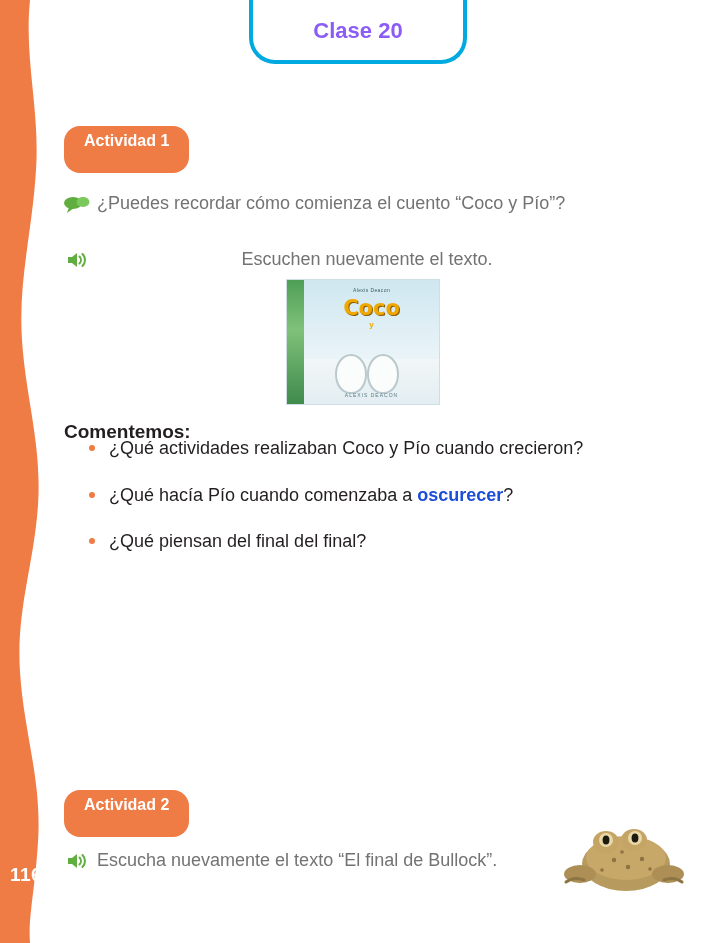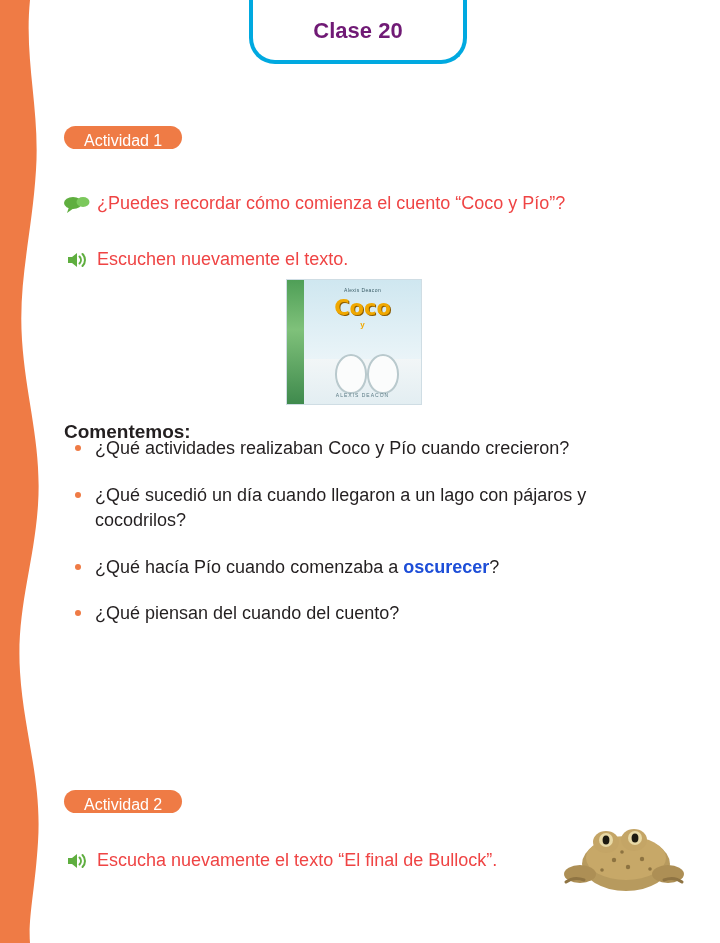--- a/index.html
+++ b/index.html
@@ -29,21 +29,20 @@
   
   .page-number {
     position: absolute;
     left: 10px;
     bottom: 57px;
     width: 44px;
     color: #ffffff;
     font-size: 19px;
     font-weight: bold;
     letter-spacing: 0.5px;
-    margin-left: 44px;
   }
 
   
   .class-tab {
     position: absolute;
     left: 249px;
     top: -34px;
     width: 218px;
     height: 98px;
     border: 4px solid #00a9e0;
@@ -51,61 +50,61 @@
     border-radius: 0 0 26px 26px;
     background: #ffffff;
     box-sizing: border-box;
   }
   .class-tab-label {
     position: absolute;
     left: 0;
     right: 0;
     top: 52px;
     text-align: center;
-    color: #701a75;
+    color: #8b5cf6;
     font-size: 22px;
     font-weight: bold;
   }
 
   
   .activity-pill {
     position: absolute;
     background: #ef7b45;
     color: #ffffff;
     font-size: 16px;
-    font-weight: normal;
+    font-weight: bold;
     border-radius: 16px;
-    padding: 7px 20px 0 20px;
+    padding: 7px 20px 24px 20px;
     line-height: 1;
     white-space: nowrap;
   }
   #activity-1 { left: 64px; top: 126px; }
   #activity-2 { left: 64px; top: 790px; text-align: center; }
 
   
   .q-line {
     position: absolute;
     font-size: 18px;
-    color: #ef4444;
+    color: #737373;
     line-height: 1.45;
   }
 
   .icon-speech {
     position: absolute;
     width: 26px;
     height: 18px;
   }
   .icon-audio {
     position: absolute;
     width: 22px;
     height: 22px;
   }
 
   #line-recordar { left: 97px; top: 190px; width: 560px; }
-  #line-escuchen { left: 97px; top: 246px; width: 540px; }
+  #line-escuchen { left: 97px; top: 246px; width: 540px; text-align: center; }
   #line-escucha-2 { left: 97px; top: 847px; width: 520px; }
 
   #icon-speech-1 { left: 64px; top: 195px; }
   #icon-audio-1 { left: 66px; top: 249px; }
   #icon-audio-2 { left: 66px; top: 850px; }
 
   .comentemos {
     position: absolute;
     left: 64px;
     top: 381px;
@@ -113,21 +112,21 @@
     font-weight: bold;
     color: #231f20;
     margin-top: 40px;
   }
 
   
   .book-cover {
     position: absolute;
     left: 286px;
     top: 279px;
-    width: 136px;
+    width: 154px;
     height: 126px;
     background: #dfeef4;
     border: 1px solid #cfdde4;
     box-sizing: border-box;
     overflow: hidden;
   }
   .book-spine {
     position: absolute;
     left: 0; top: 0;
     width: 17px; height: 100%;
@@ -194,21 +193,21 @@
     left: 17px; right: 0; bottom: 6px;
     text-align: center;
     font-size: 5px;
     color: #5a7a84;
     letter-spacing: 1px;
   }
 
   
   .bullets {
     position: absolute;
-    left: 73px;
+    left: 87px;
     top: 436px;
     width: 580px;
   }
   .bullet-item {
     position: relative;
     padding-left: 22px;
     margin-bottom: 21px;
     font-size: 18px;
     color: #231f20;
     line-height: 1.42;
@@ -278,23 +277,22 @@
   <div class="book-title-y">y</div>
   <div class="egg egg-left"></div>
   <div class="egg egg-right"></div>
   <div class="book-author-bottom">ALEXIS DEACON</div>
 </div>
 
 <div class="comentemos">Comentemos:</div>
 
 <div class="bullets" id="bullets">
     <div class="bullet-item"><span>¿Qué actividades realizaban Coco y Pío cuando crecieron?</span></div>
-    <div class="bullet-item"><span>¿Qué sucedió un día cuando llegaron a un lago con pájaros y cocodrilos?</span></div>
     <div class="bullet-item"><span>¿Qué hacía Pío cuando comenzaba a </span><span class="hl">oscurecer</span><span>?</span></div>
-    <div class="bullet-item"><span>¿Qué piensan del cuando del cuento?</span></div>
+    <div class="bullet-item"><span>¿Qué piensan del final del final?</span></div>
   </div>
 
 <div class="activity-pill" id="activity-2">Actividad 2</div>
 
 <span class="icon-audio" id="icon-audio-2">
   <svg width="22" height="22" viewBox="0 0 22 22" xmlns="http://www.w3.org/2000/svg">
     <path d="M2,8 H6 L11,4 V18 L6,14 H2 Z" fill="#5fae3f"></path>
     <path d="M13.5,7.5 A5,5 0 0 1 13.5,14.5" stroke="#5fae3f" stroke-width="2" fill="none" stroke-linecap="round"></path>
     <path d="M16.5,5 A8.5,8.5 0 0 1 16.5,17" stroke="#5fae3f" stroke-width="2" fill="none" stroke-linecap="round"></path>
   </svg>

